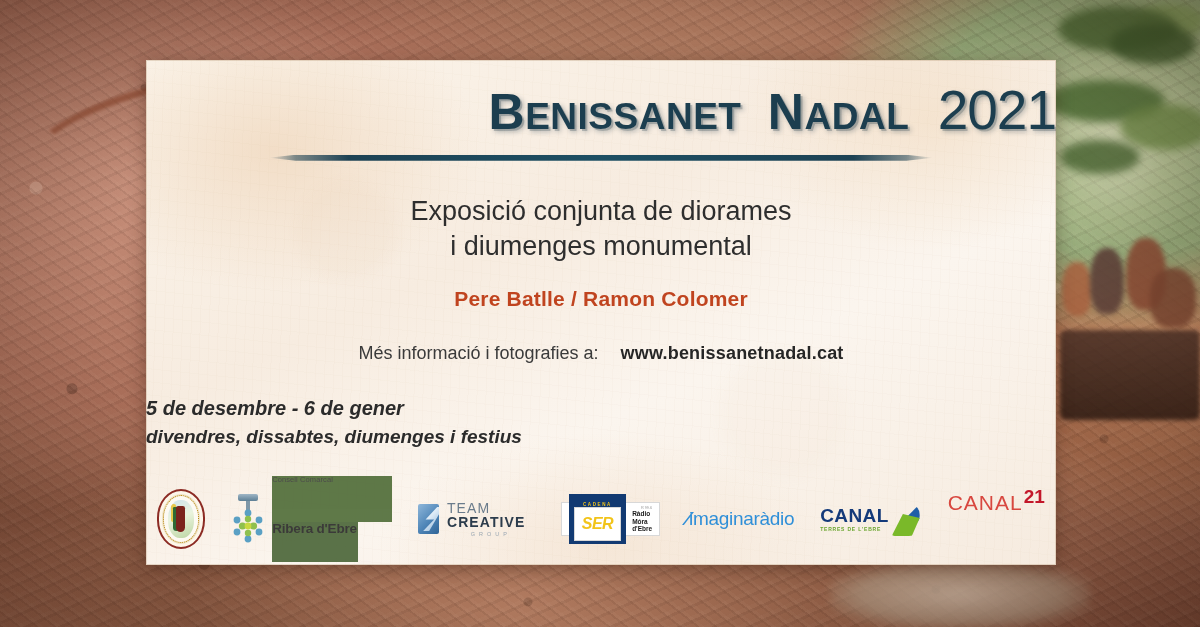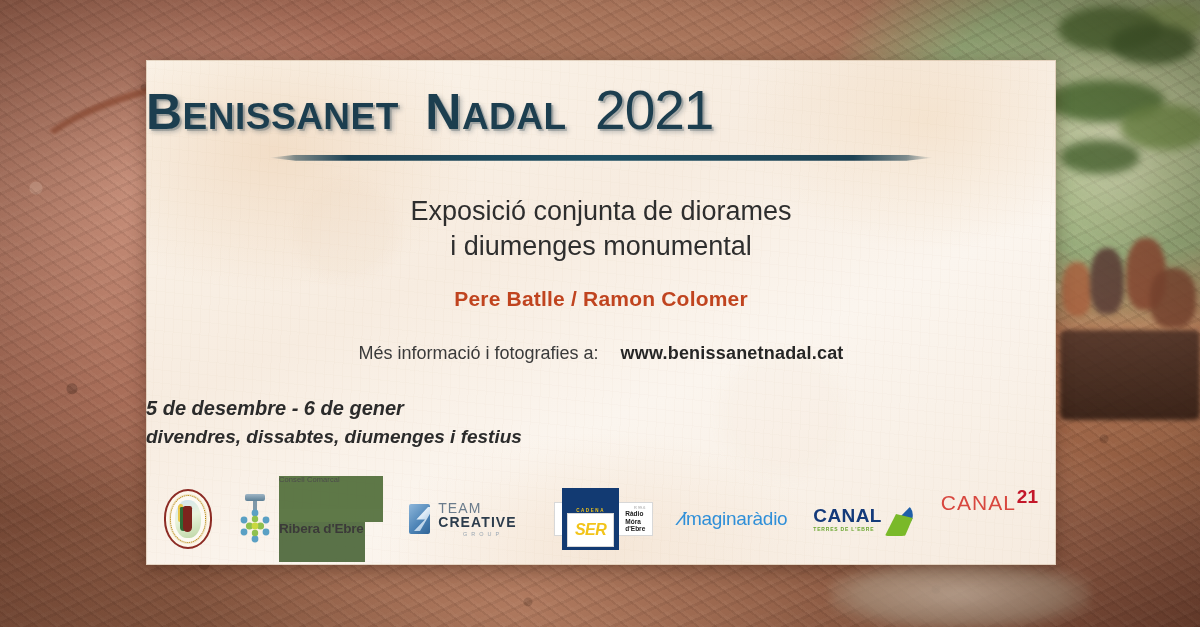--- a/index.html
+++ b/index.html
@@ -60,21 +60,21 @@
     position:absolute;left:20px;top:80px;width:300px;height:120px;
     border:7px solid rgba(150,80,55,.75);
     border-radius:70% 40% 60% 30%/60% 70% 30% 40%;
     border-left-color:transparent;border-bottom-color:transparent;
     filter:blur(1.6px);transform:rotate(-8deg);
   }
   
   .bg-tree{
     position:absolute;border-radius:50%;filter:blur(4px);
   }
-  .t1{left:1058px;top:6px;width:104px;height:46px;background:#4e6b36;opacity:.9;}
+  .t1{left:1058px;top:6px;width:120px;height:46px;background:#4e6b36;opacity:.9;}
   .t2{left:1110px;top:24px;width:86px;height:40px;background:#3f5c2c;opacity:.85;}
   .t3{left:1045px;top:80px;width:120px;height:42px;background:#53743a;opacity:.9;}
   .t4{left:1120px;top:104px;width:90px;height:46px;background:#6d8b46;opacity:.8;}
   .t5{left:1060px;top:140px;width:80px;height:34px;background:#46642f;opacity:.8;}
   .t6{left:1135px;top:4px;width:70px;height:34px;background:#7d9a52;opacity:.7;}
   .bg-pale{
     position:absolute;left:1052px;top:30px;width:150px;height:230px;
     background:radial-gradient(ellipse at 40% 50%, rgba(240,238,210,.55) 0%, rgba(210,215,170,.25) 45%, rgba(200,205,160,0) 75%);
     filter:blur(5px);
   }
@@ -116,21 +116,21 @@
     background-image:
       repeating-linear-gradient(92deg, rgba(205,170,130,.10) 0 1px, rgba(255,255,255,0) 1px 9px),
       repeating-linear-gradient(6deg, rgba(200,165,125,.08) 0 1px, rgba(255,255,255,0) 1px 13px),
       radial-gradient(circle at 22% 34%, rgba(205,168,128,.14) 0 40px, rgba(255,255,255,0) 60px),
       radial-gradient(circle at 70% 70%, rgba(205,168,128,.12) 0 50px, rgba(255,255,255,0) 75px);
   }
   .card-inner{position:relative;z-index:2;height:100%;}
 
   
   .title{
-    text-align:left;padding-top:22px;
+    text-align:right;padding-top:22px;
     font-family:"Liberation Sans", sans-serif;
     font-weight:700;
     color:#1c3e4f;
     font-size:50px;
     letter-spacing:.5px;
     line-height:1.05;
     text-shadow:2px 2px 0 rgba(20,45,58,.22), 3px 3px 5px rgba(25,50,65,.30);
     white-space:nowrap;
   }
   .title .sc{font-size:50px;}
@@ -244,21 +244,21 @@
   .tcg .w1{font-size:14px;letter-spacing:1.1px;color:#6b7c8c;font-weight:400;}
   .tcg .w1 b{color:#2c3c4c;font-weight:700;}
   .tcg .w2{font-size:5.5px;letter-spacing:4px;color:#9aa7b3;margin-top:3px;text-align:center;}
 
   
   .ser{
     display:flex;align-items:center;gap:6px;background:#ffffff;
     border:1px solid #d8d8d8;padding:4px 7px;height:34px;box-sizing:border-box;
   }
   .ser .box{
-    background:#123a72;padding:20px 5px 3px;display:flex;flex-direction:column;align-items:center;
+    background:#123a72;padding:8px 5px 3px;display:flex;flex-direction:column;align-items:center;
   }
   .ser .box .cad{font-size:4.5px;letter-spacing:1.6px;color:#f2c41a;font-weight:700;}
   .ser .box .ser{font-size:16px;line-height:.9;font-weight:700;color:#f2c41a;letter-spacing:-.5px;font-style:italic;}
   .ser .side{line-height:1.1;}
   .ser .s1{font-size:6.5px;color:#1a1a1a;font-weight:700;}
   .ser .s2{font-size:6.5px;color:#1a1a1a;font-weight:700;}
   .ser .s0{font-size:3.8px;color:#9a9a9a;text-align:right;}
 
   
   .img-radio{

